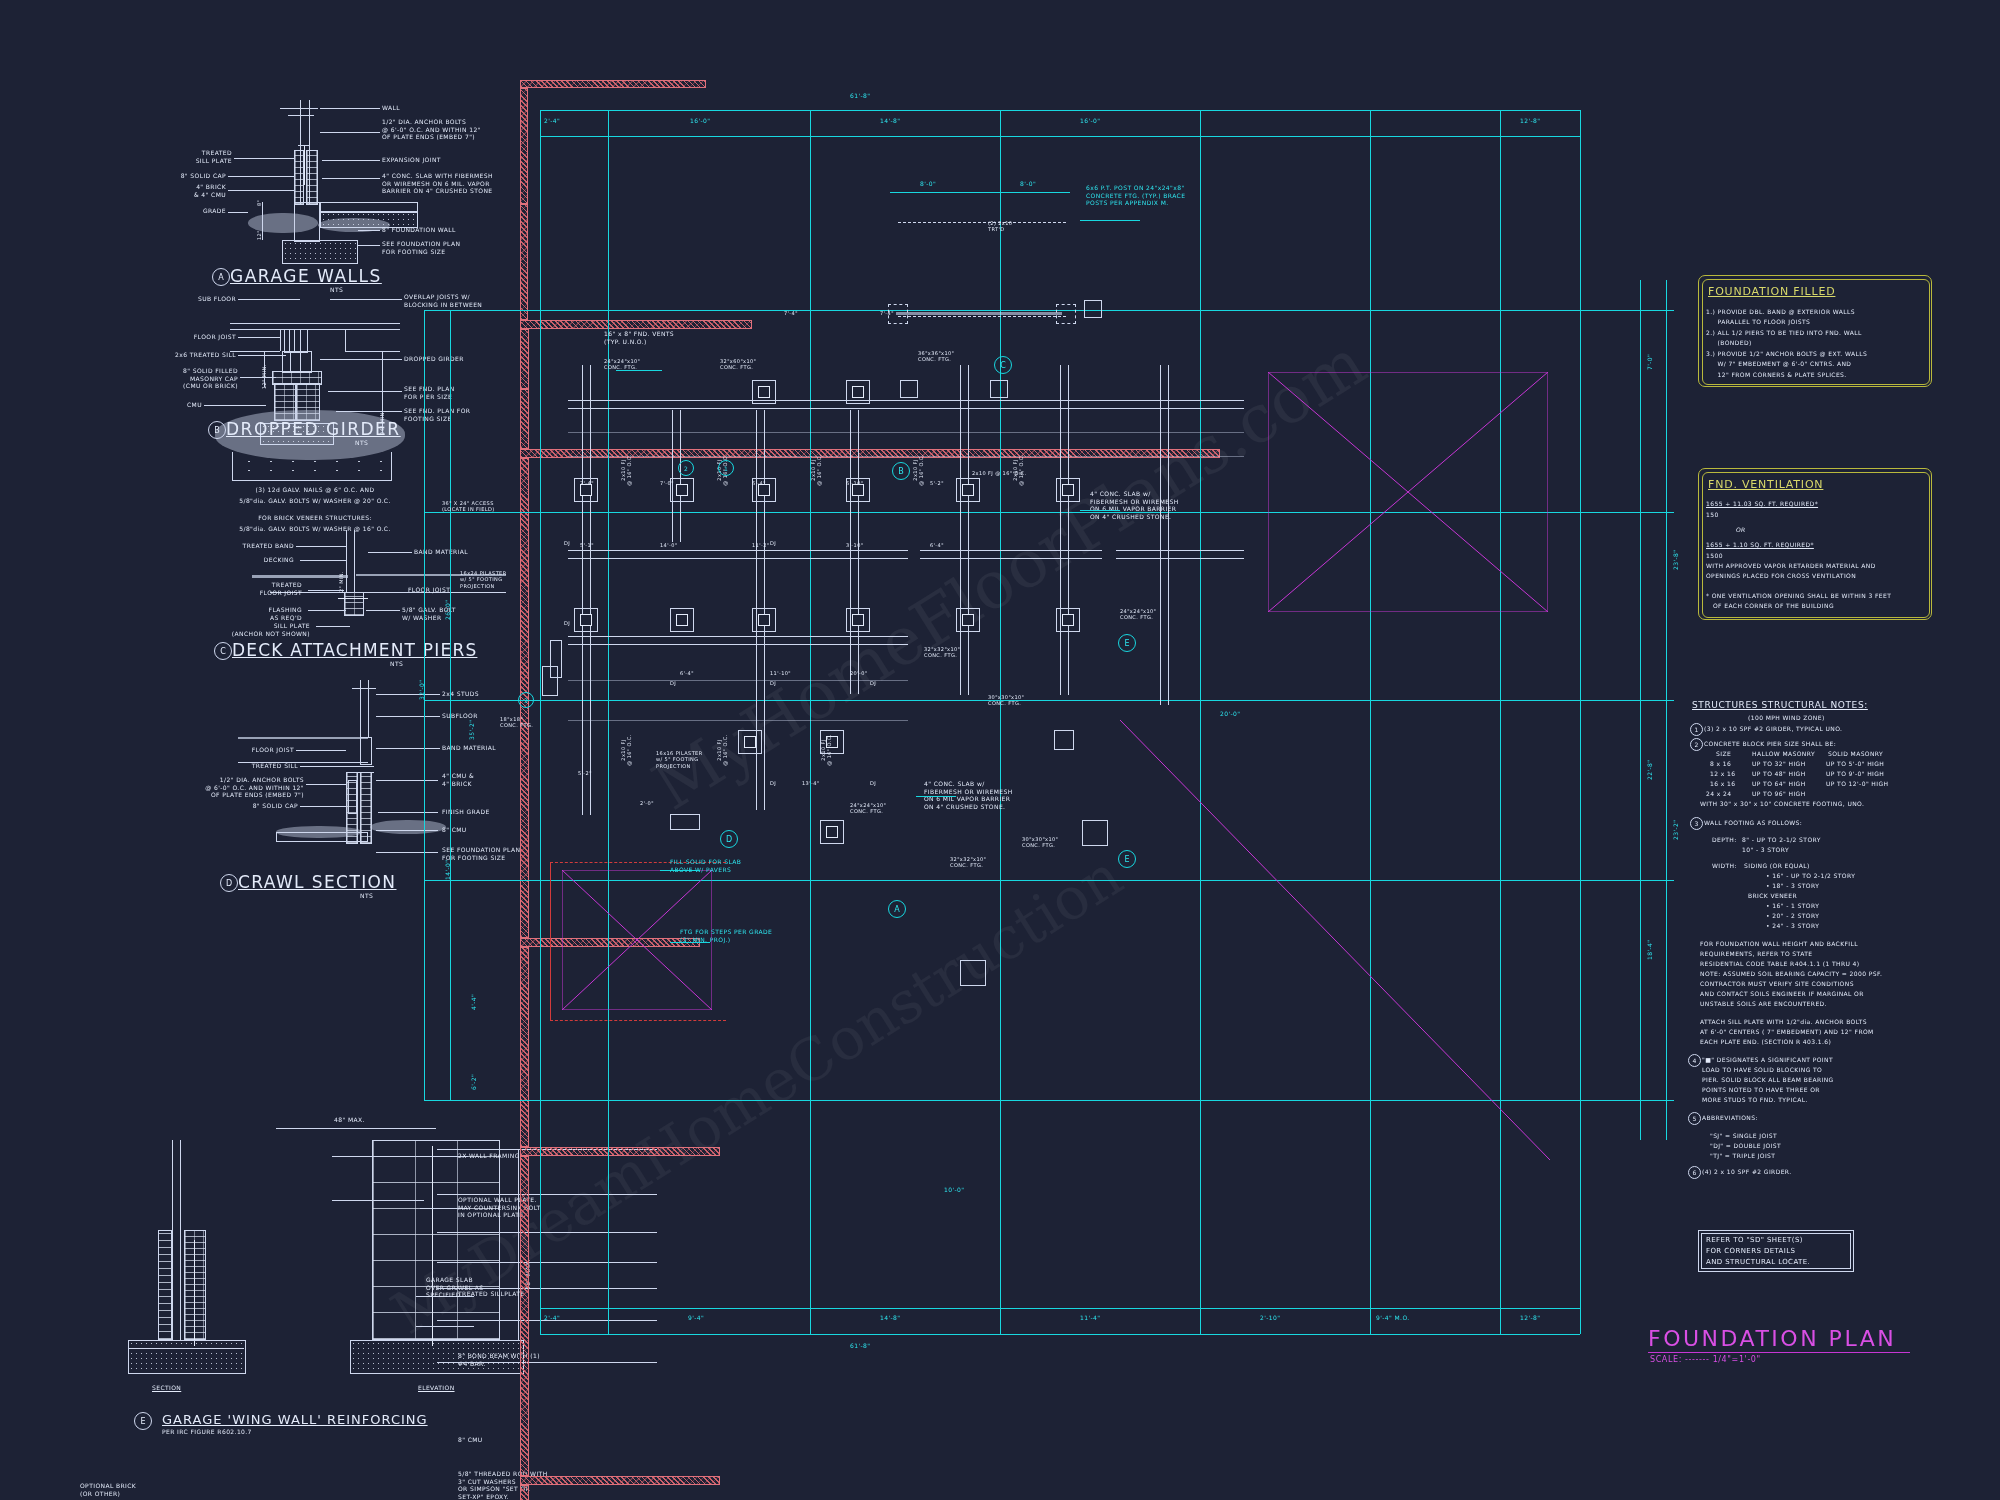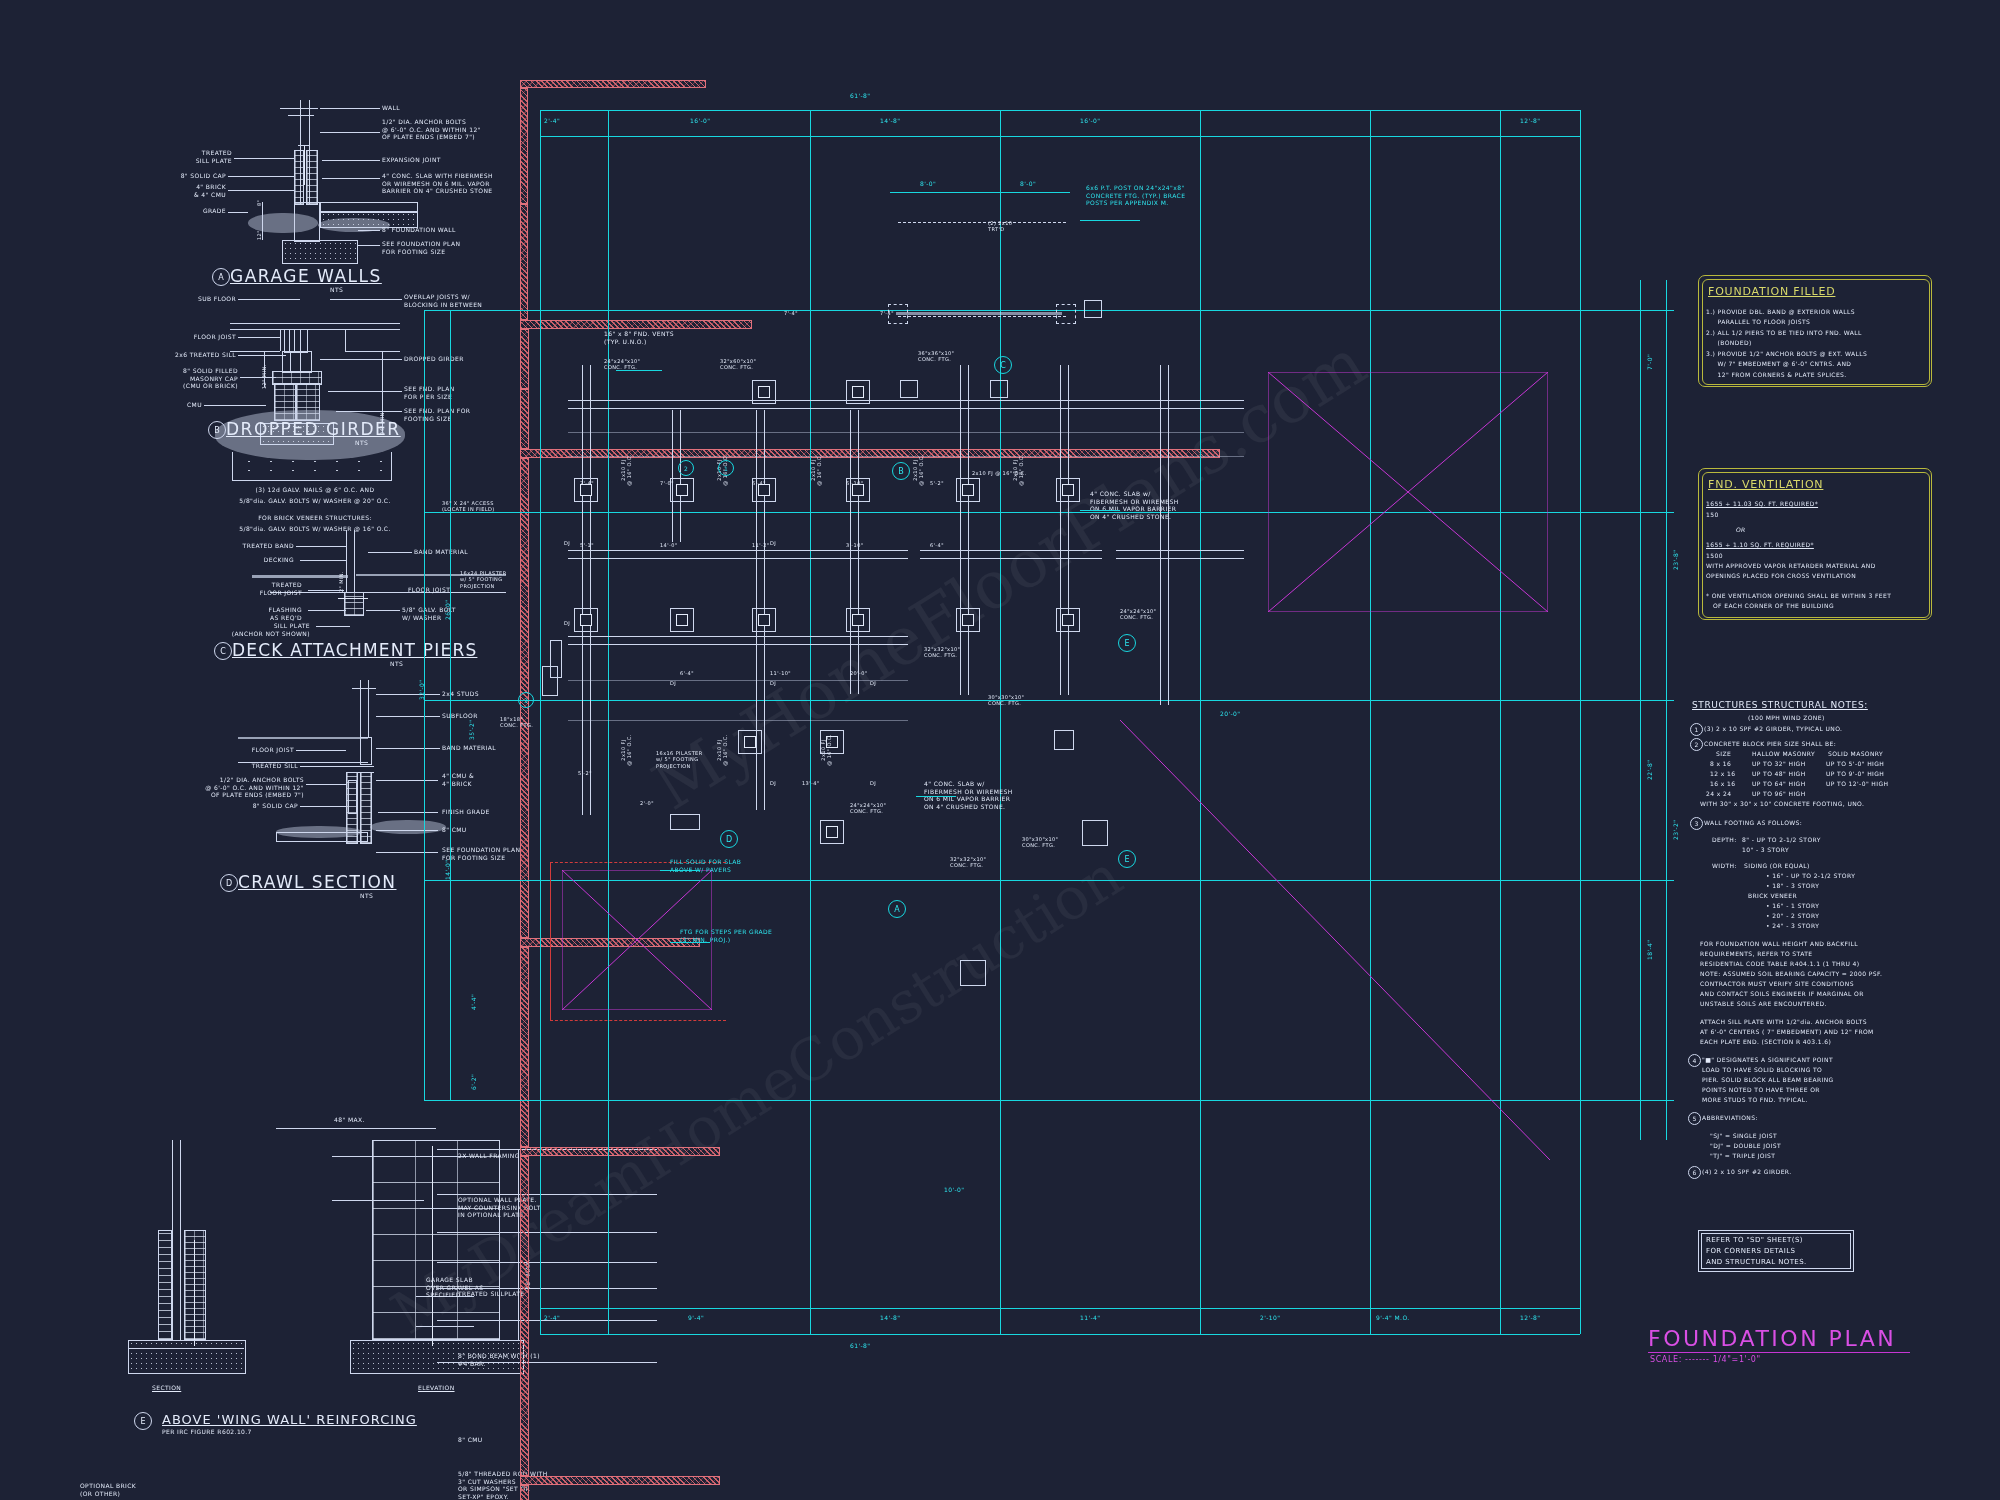--- a/index.html
+++ b/index.html
@@ -366,21 +366,21 @@
 OR SIMPSON "SET OR
 SET-XP" EPOXY.</div>
 
     <div class="t tw f6" style="left:0px;top:392px;">OPTIONAL BRICK
 (OR OTHER)</div>
     <div class="t tw f6" style="left:346px;top:186px;">GARAGE SLAB
 OVER GRAVEL AS
 SPECIFIED</div>
 
     <div class="bub" style="left:54px;top:322px;width:16px;height:16px;">E</div>
-    <div class="t tw f13 ul" style="left:82px;top:322px;letter-spacing:1px;">ABOVE 'WING WALL' REINFORCING</div>
+    <div class="t tw f13 ul" style="left:82px;top:322px;letter-spacing:1px;">GARAGE 'WING WALL' REINFORCING</div>
     <div class="t tw f6" style="left:82px;top:338px;">PER IRC FIGURE R602.10.7</div>
   </div>
 
   <div class="abs" style="left:455px;top:1140px;width:260px;height:260px;">
     <div class="h" style="left:-18px;top:9px;width:220px;"></div>
     <div class="h" style="left:-18px;top:54px;width:220px;"></div>
     <div class="h" style="left:-18px;top:92px;width:220px;"></div>
     <div class="h" style="left:-18px;top:122px;width:220px;"></div>
     <div class="h" style="left:-18px;top:148px;width:220px;"></div>
     <div class="h" style="left:-18px;top:180px;width:220px;"></div>
@@ -477,21 +477,21 @@
   <div class="t tw f6" style="left:1710px;top:1152px;">"TJ" = TRIPLE JOIST</div>
 
   <div class="bub" style="left:1688px;top:1166px;width:11px;height:11px;font-size:6px;">6</div>
   <div class="t tw f6" style="left:1702px;top:1168px;">(4) 2 x 10 SPF #2 GIRDER.</div>
 
   <div class="box" style="left:1698px;top:1230px;width:154px;height:40px;">
     <div class="box" style="left:2px;top:2px;width:148px;height:34px;"></div>
   </div>
   <div class="t tw f7" style="left:1706px;top:1236px;">REFER TO "SD" SHEET(S)</div>
   <div class="t tw f7" style="left:1706px;top:1247px;">FOR CORNERS DETAILS</div>
-  <div class="t tw f7" style="left:1706px;top:1258px;">AND STRUCTURAL NOTES.</div>
+  <div class="t tw f7" style="left:1706px;top:1258px;">AND STRUCTURAL LOCATE.</div>
 
   <div class="t tm f22" style="left:1648px;top:1325px;letter-spacing:2.5px;">FOUNDATION PLAN</div>
   <div class="hm" style="left:1648px;top:1352px;width:262px;"></div>
   <div class="t tm f8" style="left:1650px;top:1355px;letter-spacing:.6px;">SCALE: ------- 1/4"=1'-0"</div>
 
   <div class="abs" style="left:520px;top:80px;width:1160px;height:1340px;">
 
     <div class="hc" style="left:20px;top:30px;width:1040px;"></div>
     <div class="hc" style="left:20px;top:56px;width:1040px;"></div>
     <div class="hc" style="left:20px;top:1228px;width:1040px;"></div>

